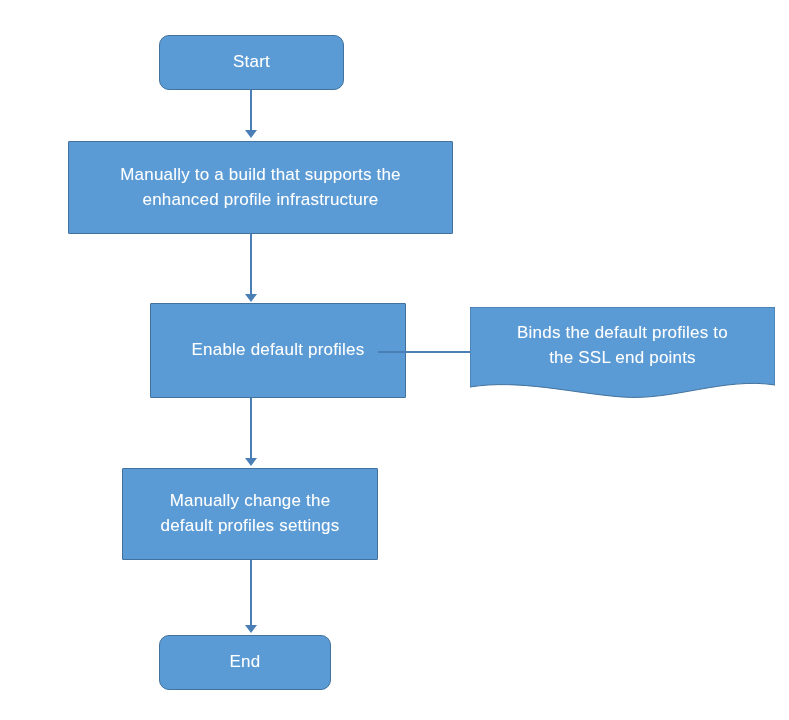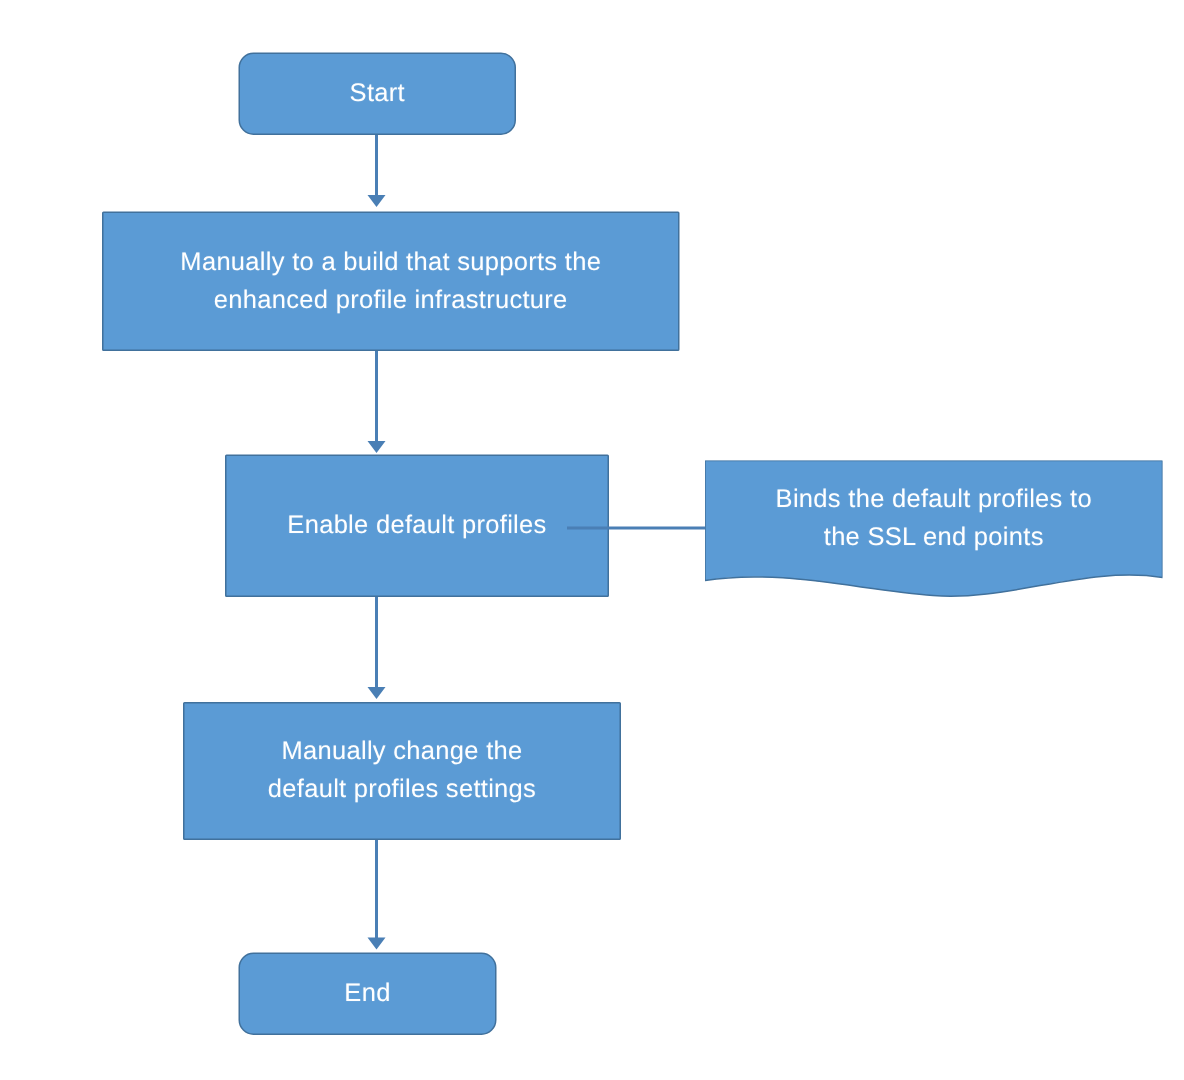--- a/index.html
+++ b/index.html
@@ -123,21 +123,21 @@
     <svg viewBox="0 0 305 93" preserveAspectRatio="none">
       <path d="M0,0 L305,0 L305,78 C254,70 203,94 152,90 C101,86 50,72 0,80 Z" fill="#5B9BD5" stroke="#41719C" stroke-width="1"></path>
     </svg>
     <span class="label">Binds the default profiles to
 the SSL end points</span>
   </div>
 
   <div class="conn vert" style="left:250px; top:398px; height:61px;"></div>
   <div class="arrowhead" style="left:245px; top:458px;"></div>
 
-  <div class="node process" style="left:122px; top:468px; width:292px; height:92px; font-size:17px;">
+  <div class="node process" style="left:122px; top:468px; width:256px; height:92px; font-size:17px;">
     <span class="label">Manually change the
 default profiles settings</span>
   </div>
 
   <div class="conn vert" style="left:250px; top:560px; height:66px;"></div>
   <div class="arrowhead" style="left:245px; top:625px;"></div>
 
   <div class="node terminator" style="left:159px; top:635px; width:172px; height:55px; font-size:17px;">
     <span class="label">End</span>
   </div>

